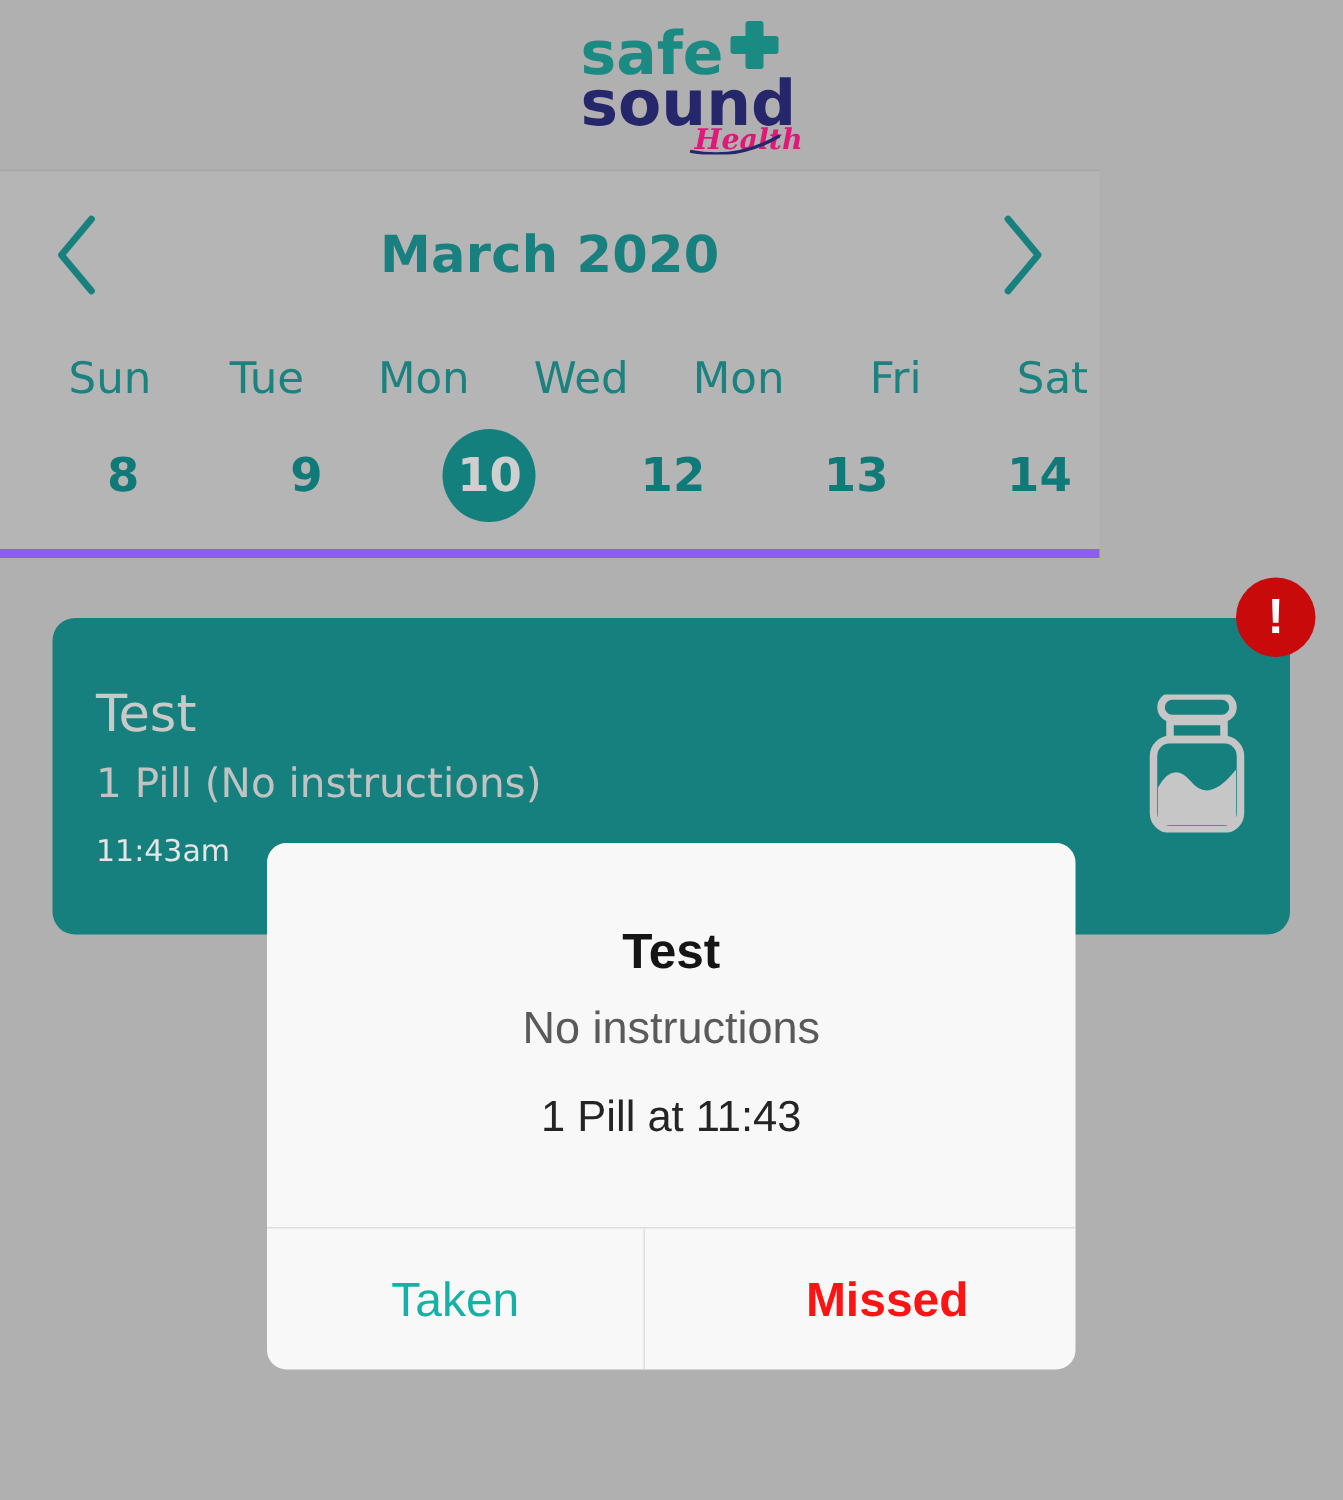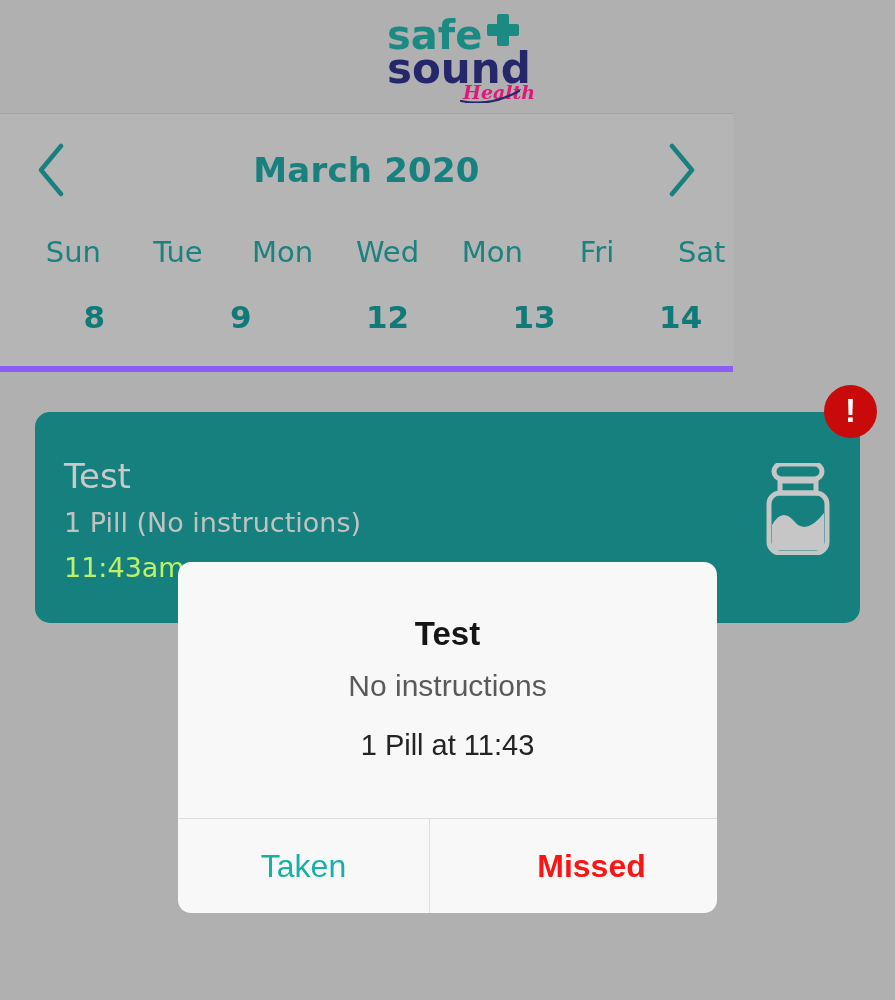--- a/index.html
+++ b/index.html
@@ -130,22 +130,22 @@
     color: #c9c9c9;
     font-size: 34px;
     line-height: 47px;
   }
   #med-dose {
     color: #c2c2c2;
     font-size: 27px;
     line-height: 46px;
   }
   #med-time {
-    color: #bef264;
-    font-size: 27px;
+    color: #e5e5e5;
+    font-size: 20px;
     line-height: 43px;
   }
   #pill-jar-icon {
     position: absolute;
     right: 28px;
     top: 51px;
     width: 68px;
     height: 92px;
   }
   #alert-badge {
@@ -273,20 +273,23 @@
   </div>
 
   <div id="date-row">
     <div class="day-cell">
       <span class="date-pill">8</span>
     </div>
     <div class="day-cell">
       <span class="date-pill">9</span>
     </div>
     <div class="day-cell">
+      <span class="date-pill selected">10</span>
+    </div>
+    <div class="day-cell">
       <span class="date-pill">12</span>
     </div>
     <div class="day-cell">
       <span class="date-pill">13</span>
     </div>
     <div class="day-cell">
       <span class="date-pill">14</span>
     </div>
   </div>
 </div>

